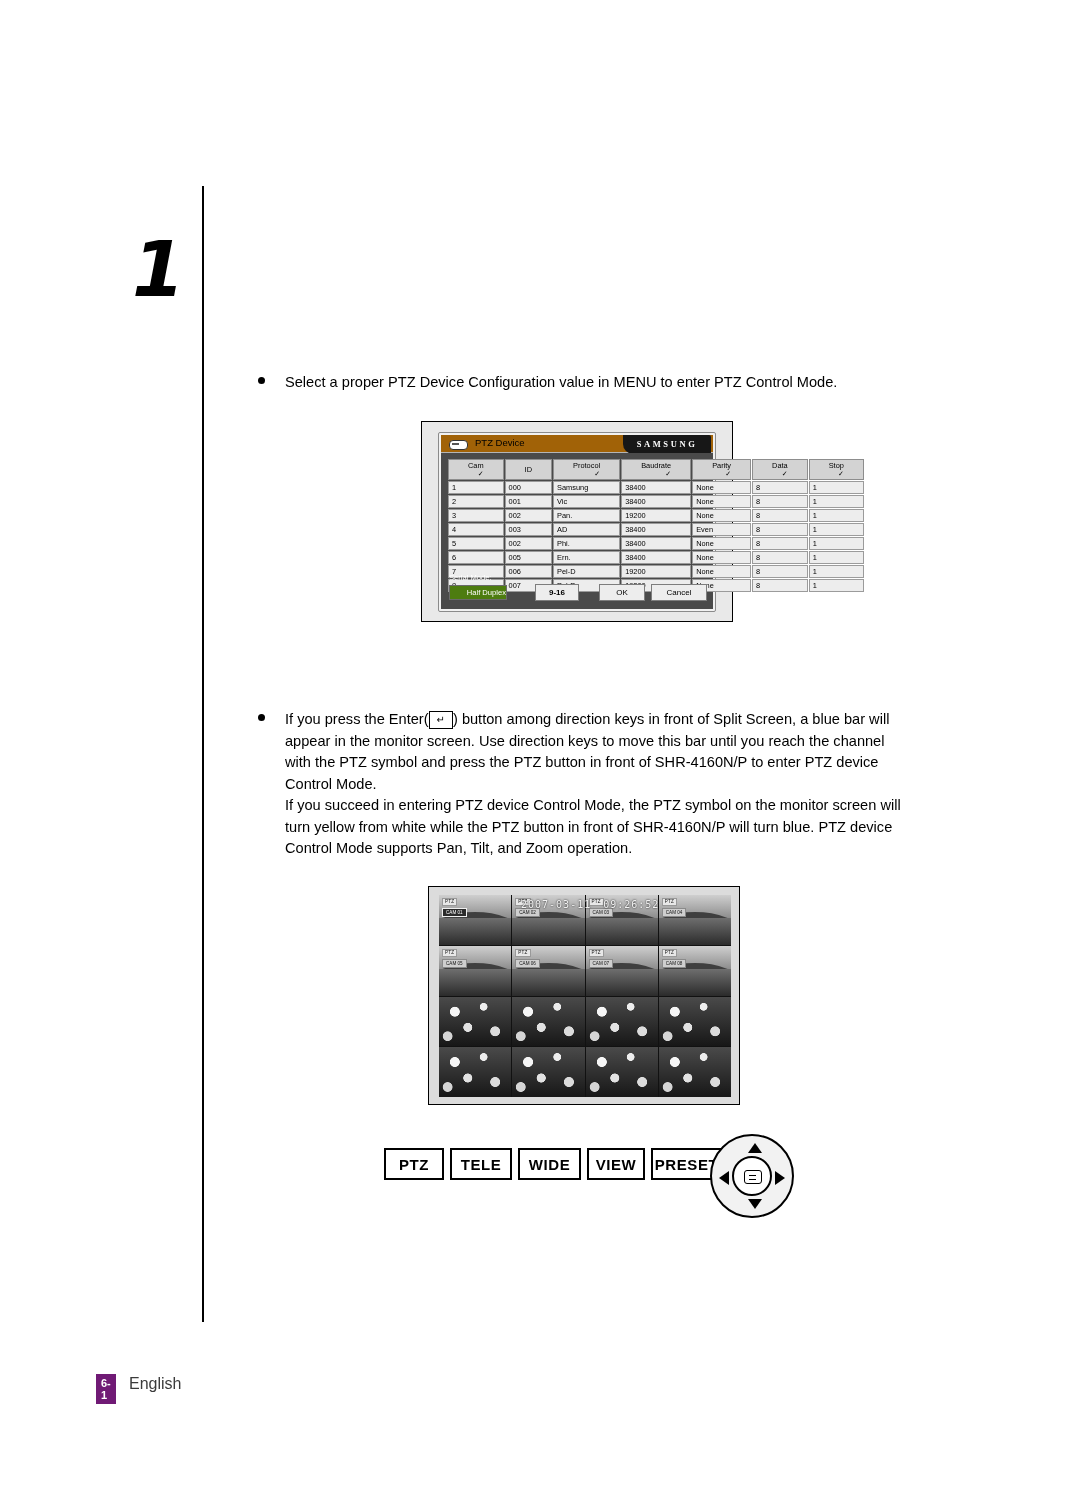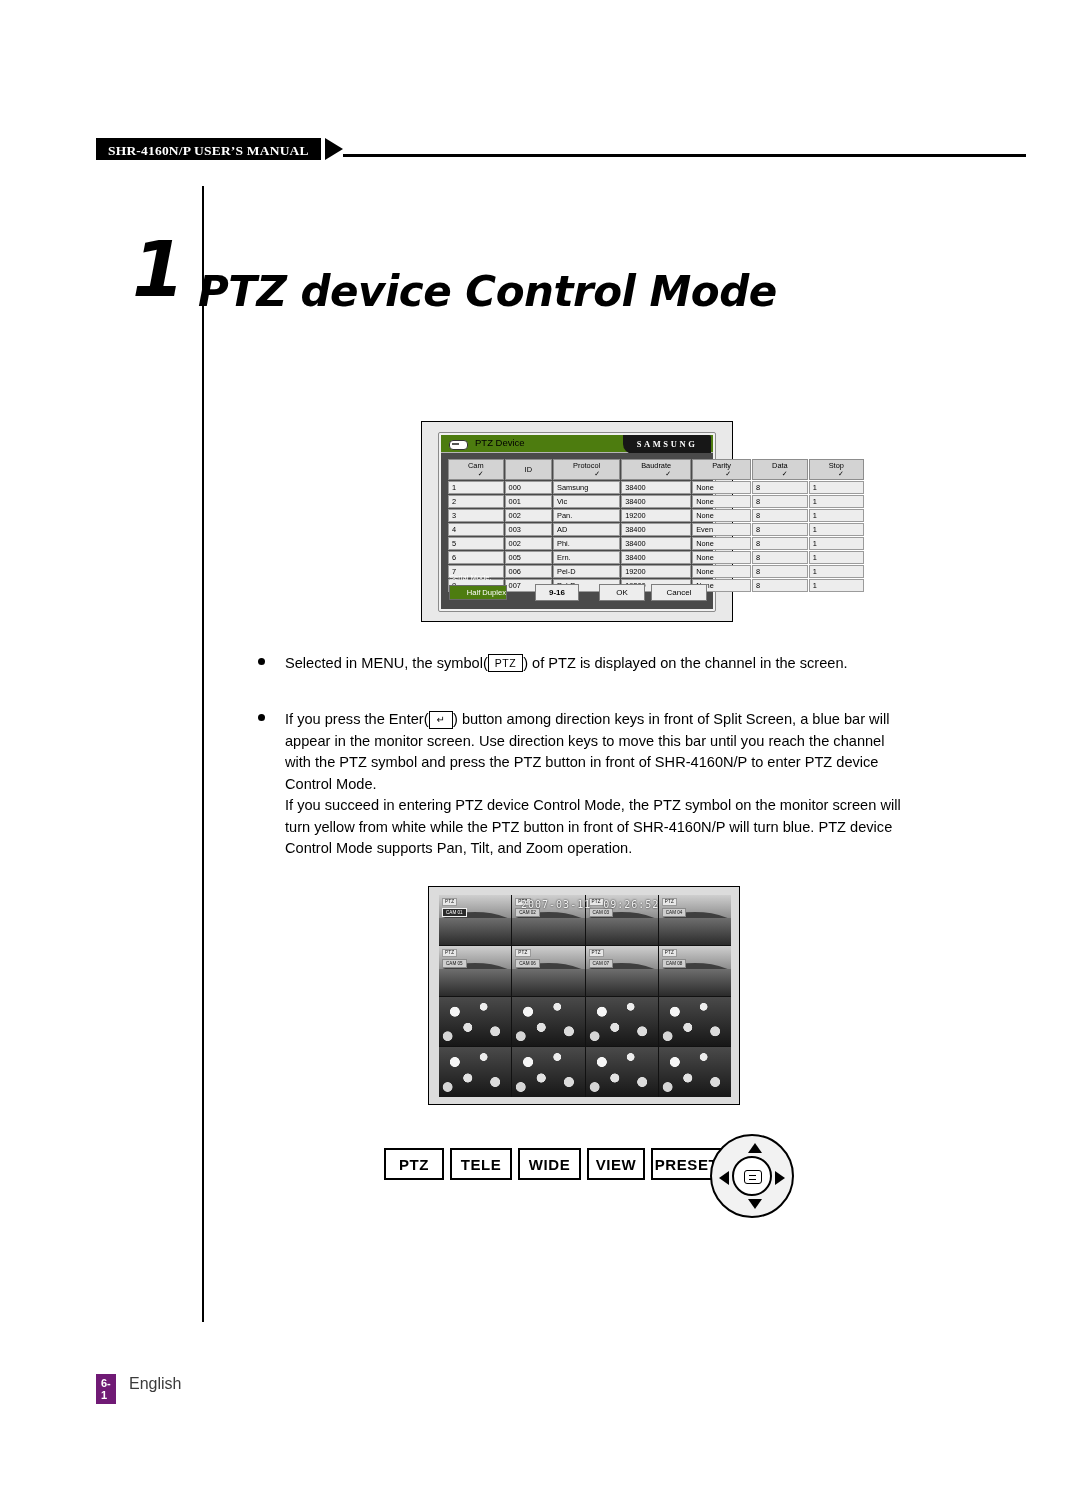--- a/index.html
+++ b/index.html
@@ -160,21 +160,21 @@
     border: 1px solid #8b8b8b;
     box-sizing: border-box;
     border-radius: 2px;
   }
   .dlg-titlebar {
     position: absolute;
     left: 2px;
     top: 2px;
     right: 2px;
     height: 17px;
-    background: #4d7c0f;
+    background: #a16207;
     border-bottom: 1px solid #b5b5b5;
   }
   .dlg-title {
     position: absolute;
     left: 34px;
     top: 2px;
     font-size: 9.5px;
     color: #000;
   }
   .dlg-ticon {
@@ -503,31 +503,29 @@
     font-size: 16px;
     color: #3b3b3b;
     line-height: 20px;
   }
 </style>
 </head>
 <body>
 
 <div class="page">
 
-  <div class="header">
-    <div class="header-tab">SHR-4160N/P USER’S MANUAL</div>
-    <div class="header-tab-tail"></div>
-    <div class="header-rule"></div>
+
+  <div class="vrule"></div>
+
+  <div class="chapter-num">1</div>
+
+  <div class="bullet-block" style="left:258px; top:372px; width:620px;">
+    <span class="bullet-dot"></span>
+    <span class="bullet-text">Select a proper PTZ Device Configuration value in MENU to enter PTZ Control Mode.</span>
   </div>
-
-  <div class="vrule"></div>
-
-  <div class="chapter-num">1</div>
-  <div class="chapter-title">PTZ device Control Mode</div>
-
 
   <div class="dlg-wrap">
     <div class="dlg">
       <div class="dlg-titlebar">
         <span class="dlg-ticon"></span>
         <span class="dlg-title">PTZ Device</span>
         <span class="samsung-badge">SAMSUNG</span>
       </div>
       <div class="dlg-body">
         <table class="ptz-table">
@@ -621,24 +619,20 @@
         <div class="serial-label">Serial Mode:</div>
         <div class="serial-val">Half Duplex</div>
 
         <div class="dlg-btn btn-916">9-16</div>
         <div class="dlg-btn btn-ok">OK</div>
         <div class="dlg-btn btn-cancel">Cancel</div>
       </div>
     </div>
   </div>
 
-  <div class="bullet-block" style="left:258px; top:653px; width:650px;">
-    <span class="bullet-dot"></span>
-    <span class="bullet-text"><span>Selected in MENU, the symbol(</span><span class="inline-key">PTZ</span><span>) of PTZ is displayed on the channel in the screen.</span></span>
-  </div>
 
   <div class="bullet-block" style="left:258px; top:709px; width:650px;">
     <span class="bullet-dot"></span>
     <span class="bullet-text"><span>If you press the Enter(</span><span class="inline-enter">↵</span><span>) button among direction keys in front of Split Screen, a blue bar will appear in the monitor screen. Use direction keys to move this bar until you reach the channel with the PTZ symbol and press the PTZ button in front of SHR-4160N/P to enter PTZ device Control Mode.</span></span>
   </div>
   <div class="bullet-block" style="left:285px; top:795px; width:625px;">
     <span>If you succeed in entering PTZ device Control Mode, the PTZ symbol on the monitor screen will turn yellow from white while the PTZ button in front of SHR-4160N/P will turn blue. PTZ device Control Mode supports Pan, Tilt, and Zoom operation.</span>
   </div>
 
   <div class="mon-wrap">

